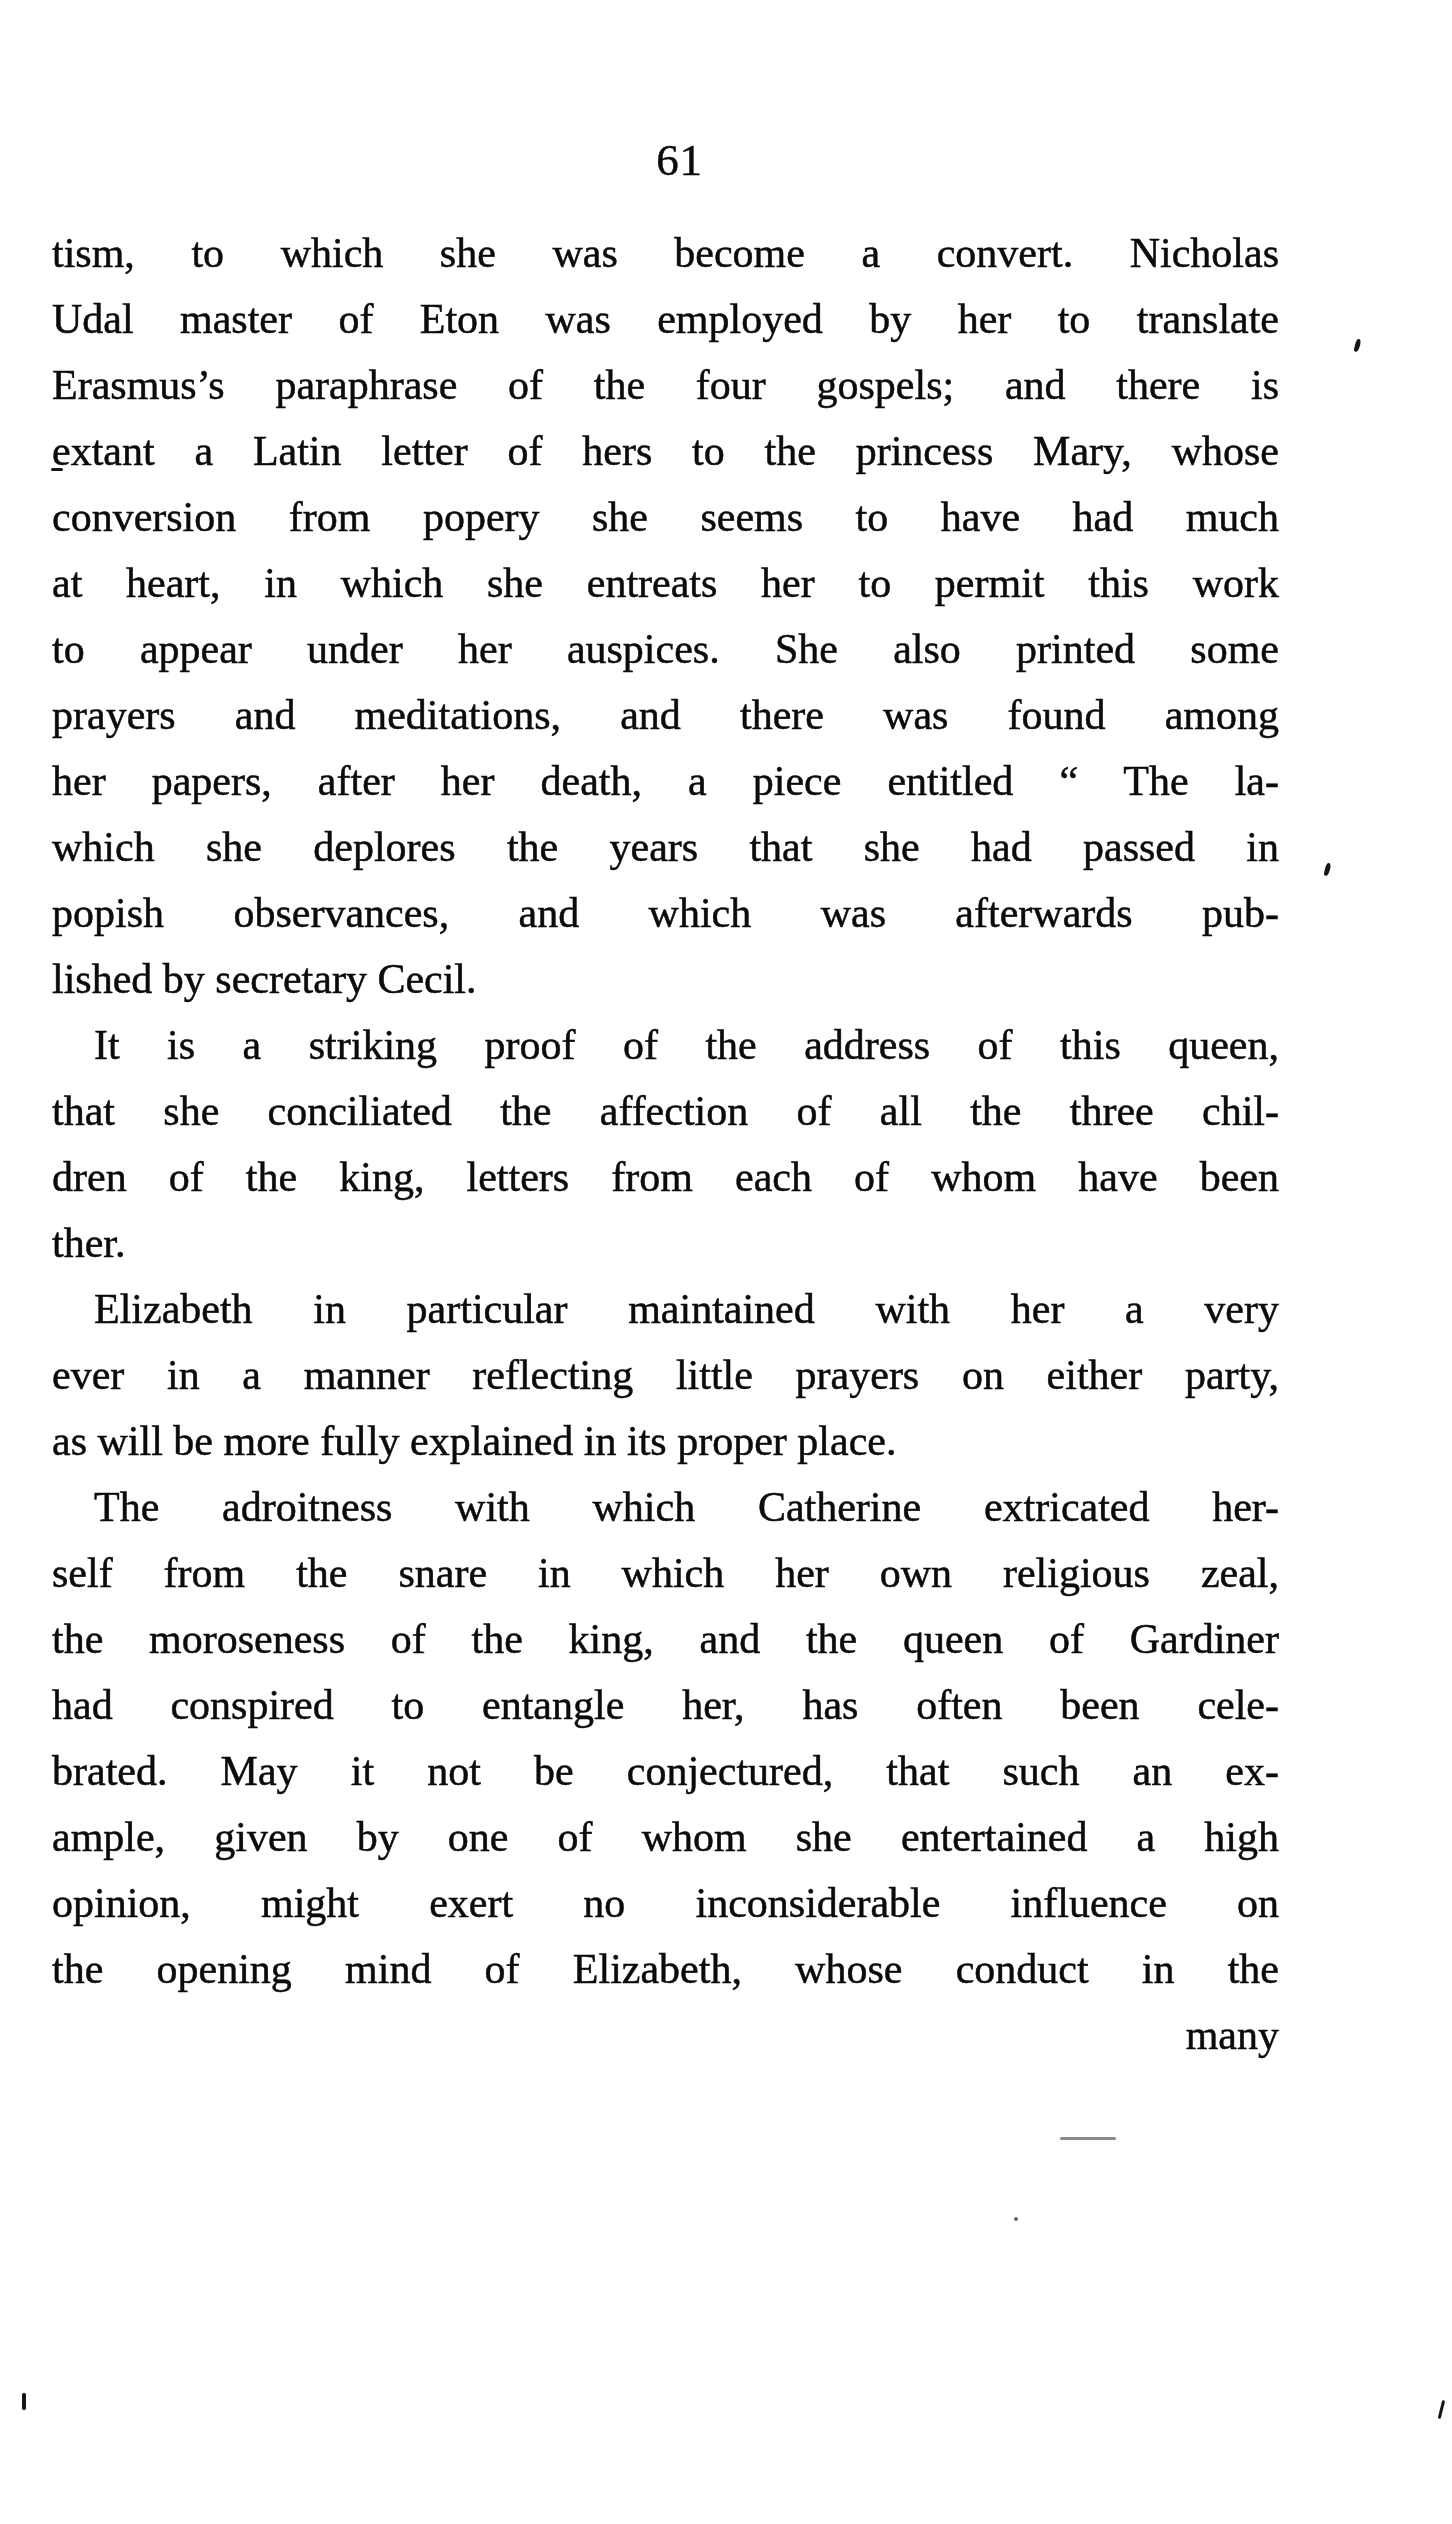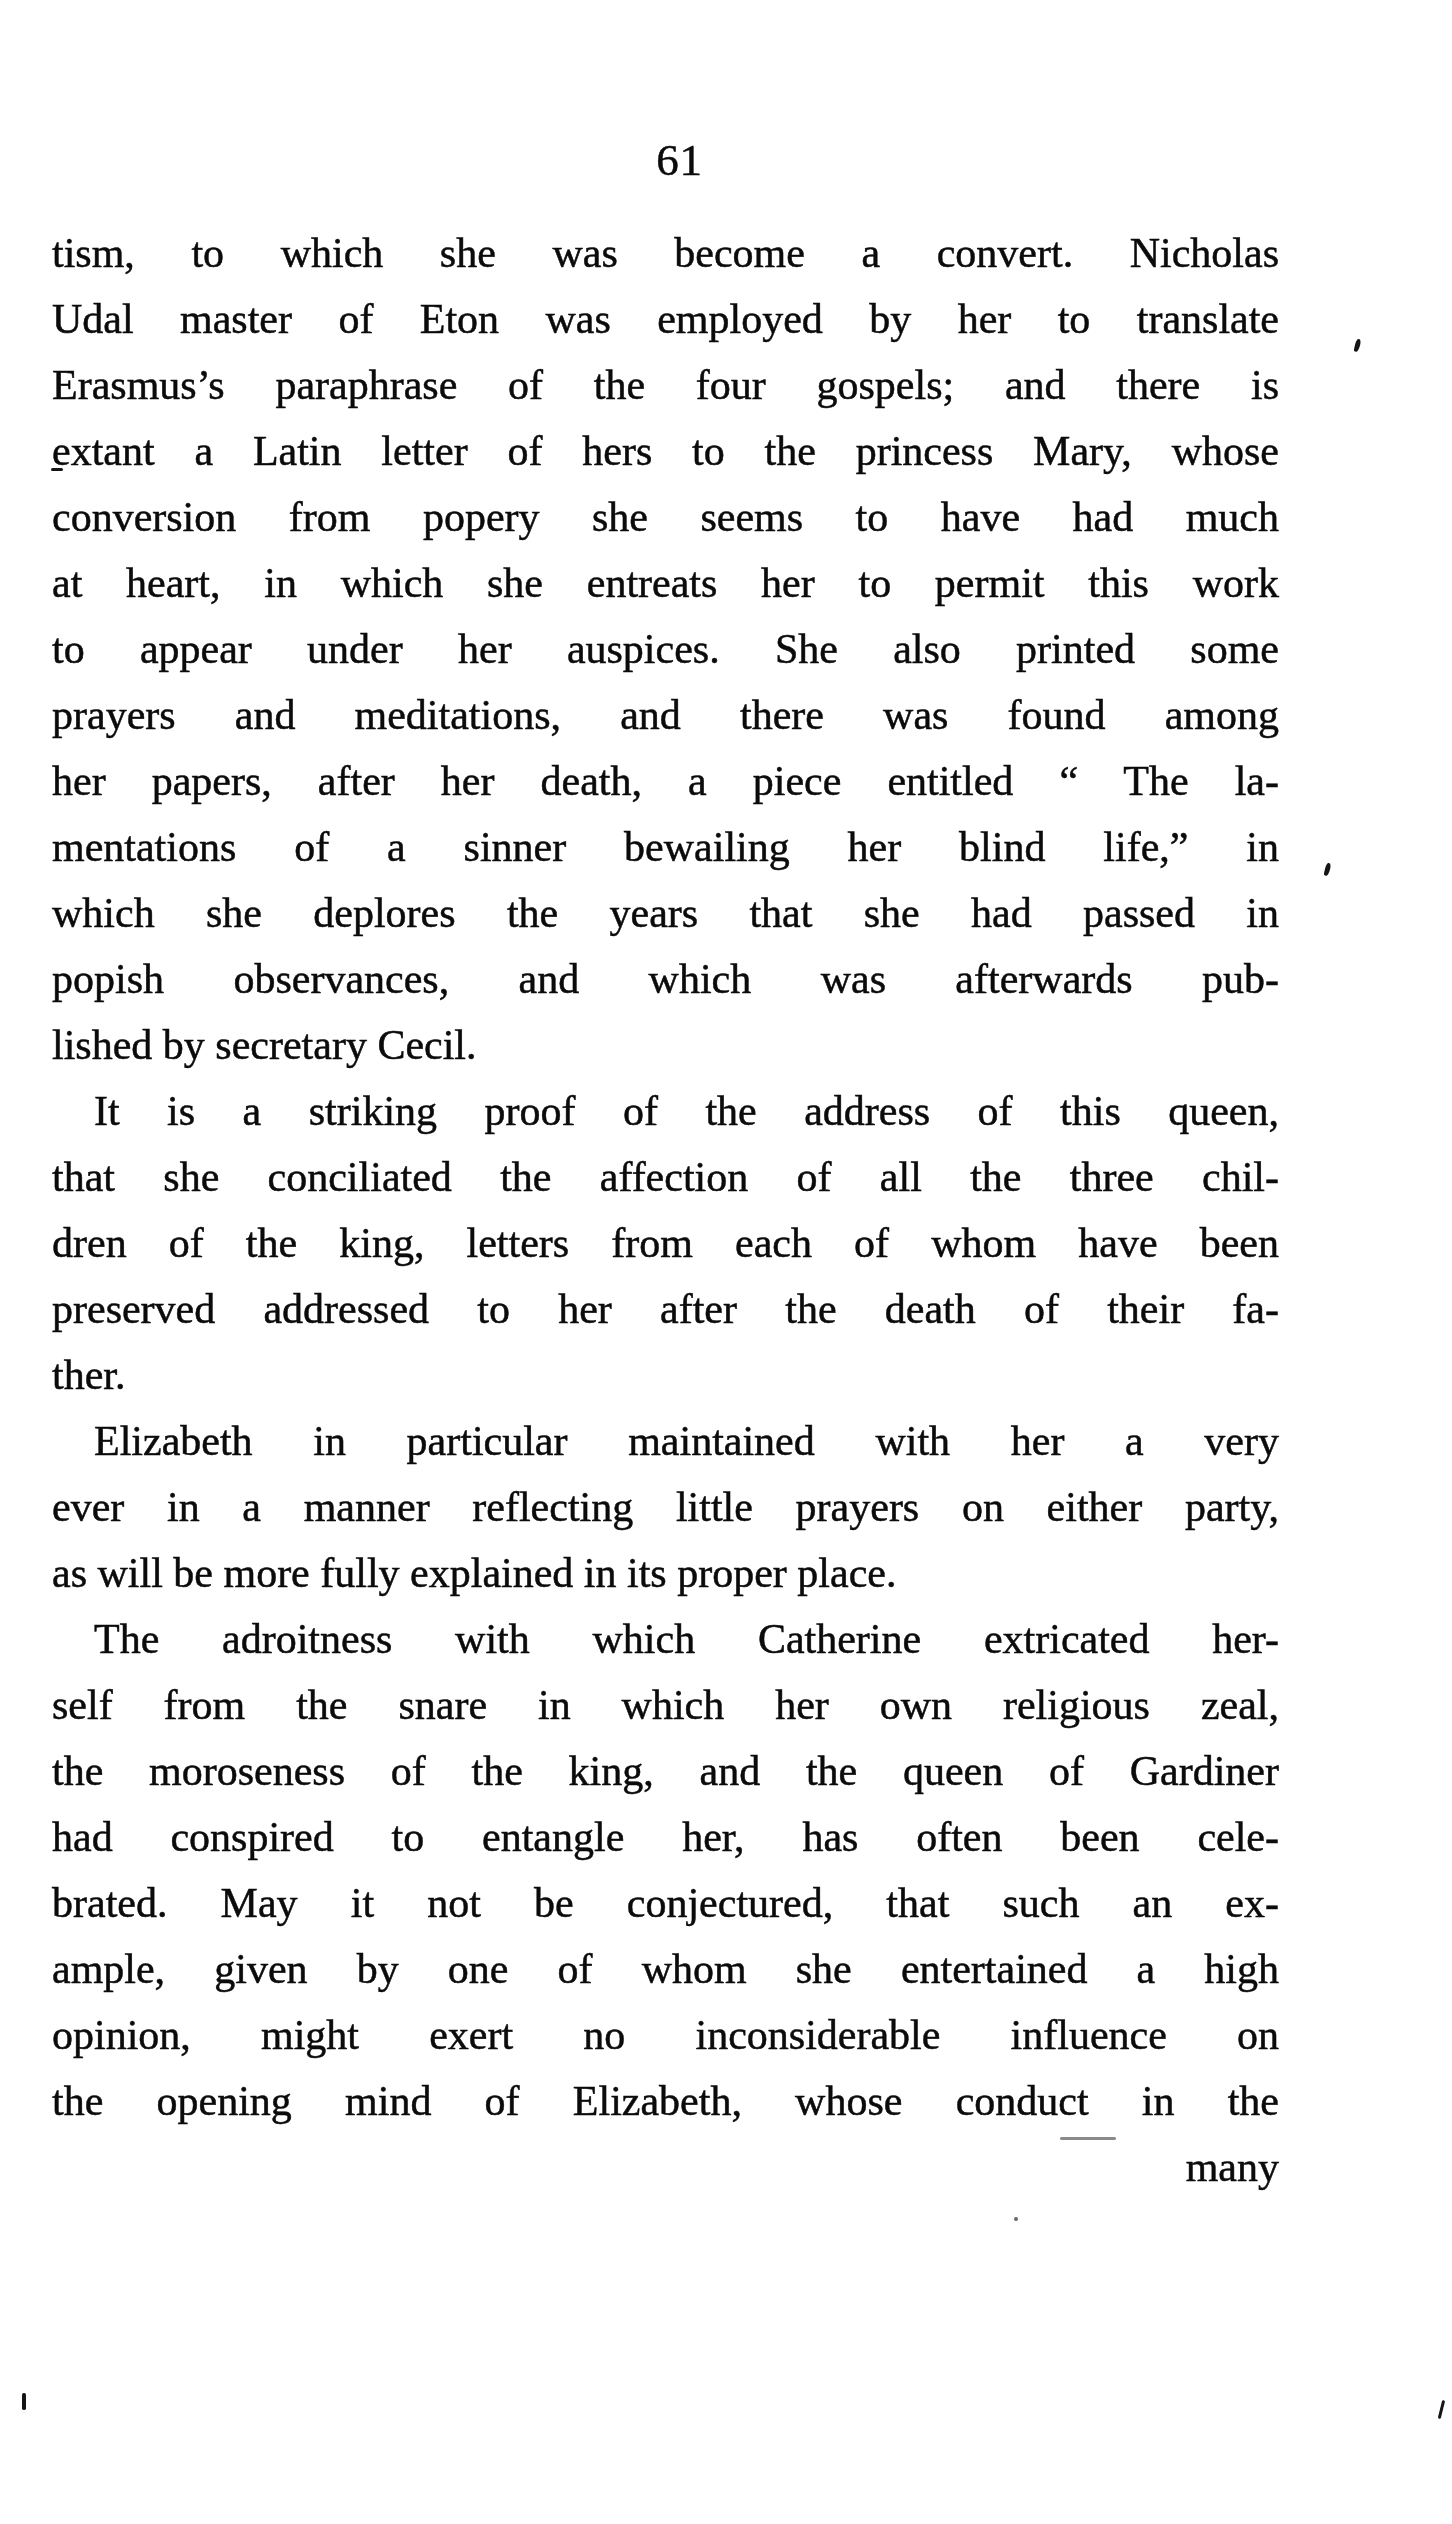--- a/index.html
+++ b/index.html
@@ -73,28 +73,26 @@
   <div class="text-block">
     <div class="line">tism, to which she was become a convert.  Nicholas</div>
     <div class="line">Udal master of Eton was employed by her to translate</div>
     <div class="line">Erasmus’s paraphrase of the four gospels; and there is</div>
     <div class="line">extant a Latin letter of hers to the princess Mary, whose</div>
     <div class="line">conversion from popery she seems to have had much</div>
     <div class="line">at heart, in which she entreats her to permit this work</div>
     <div class="line">to appear under her auspices.  She also printed some</div>
     <div class="line">prayers and meditations, and there was found among</div>
     <div class="line">her papers, after her death, a piece entitled “ The la-</div>
-    <div class="line">mentations of a sinner bewailing her blind life,” in</div>
     <div class="line">which she deplores the years that she had passed in</div>
     <div class="line">popish observances, and which was afterwards pub-</div>
     <div class="line end">lished by secretary Cecil.</div>
     <div class="line indent">It is a striking proof of the address of this queen,</div>
     <div class="line">that she conciliated the affection of all the three chil-</div>
     <div class="line">dren of the king, letters from each of whom have been</div>
-    <div class="line">preserved addressed to her after the death of their fa-</div>
     <div class="line end">ther.</div>
     <div class="line indent">Elizabeth in particular maintained with her a very</div>
     <div class="line">ever in a manner reflecting little prayers on either party,</div>
     <div class="line end">as will be more fully explained in its proper place.</div>
     <div class="line indent">The adroitness with which Catherine extricated her-</div>
     <div class="line">self from the snare in which her own religious zeal,</div>
     <div class="line">the moroseness of the king, and the queen of Gardiner</div>
     <div class="line">had conspired to entangle her, has often been cele-</div>
     <div class="line">brated.  May it not be conjectured, that such an ex-</div>
     <div class="line">ample, given by one of whom she entertained a high</div>

